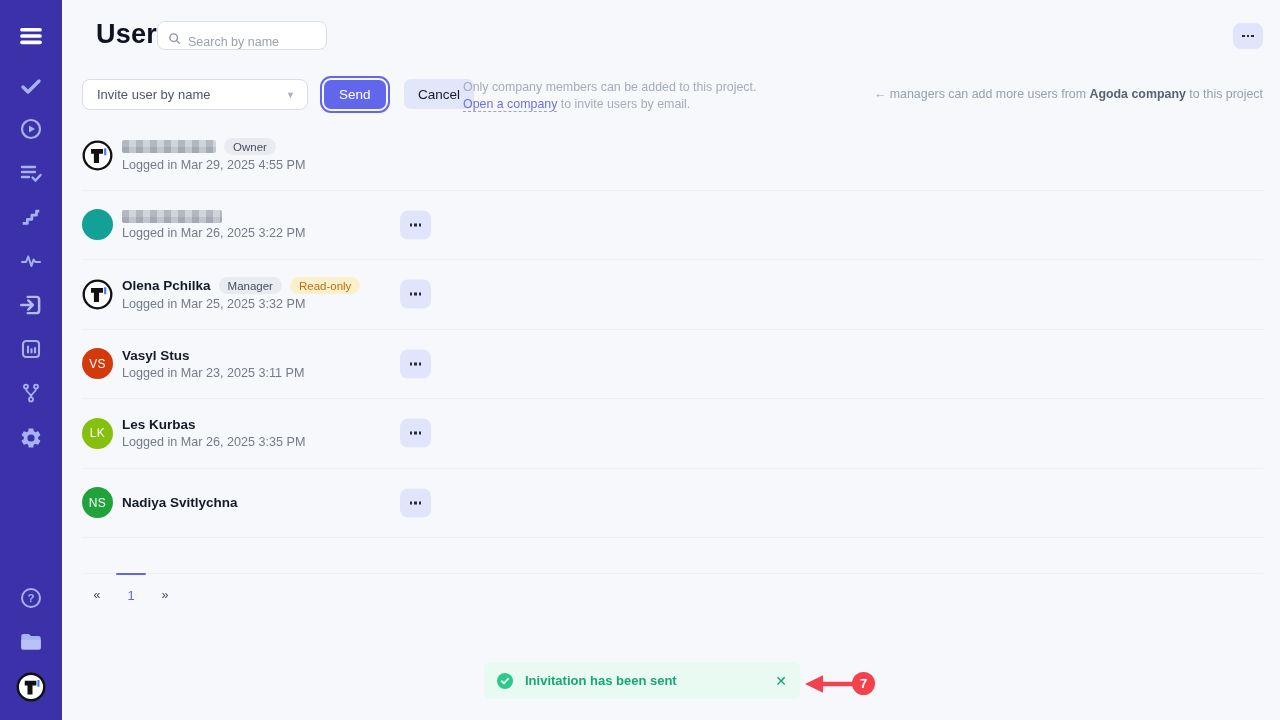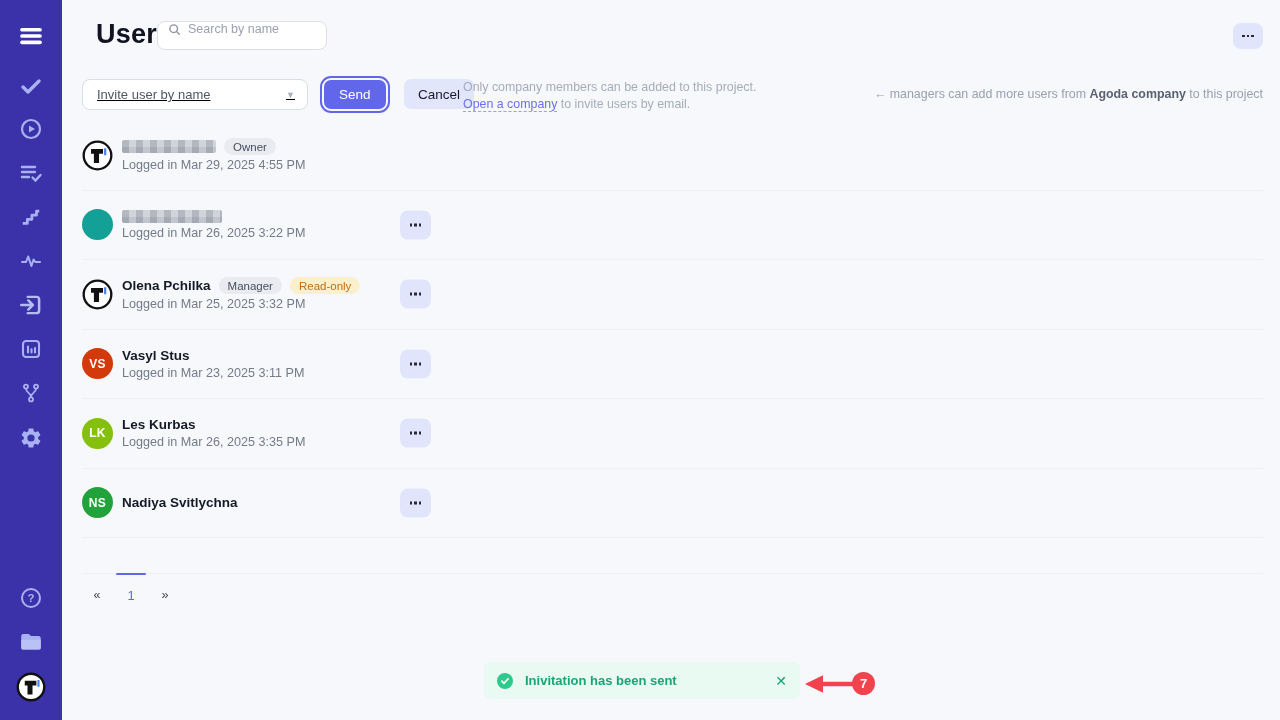--- a/index.html
+++ b/index.html
@@ -6,41 +6,41 @@
   html,body { width:1280px; height:720px; overflow:hidden; }
   body { font-family:"Liberation Sans", sans-serif; background:#F7F8FC; position:relative; }
 
   
   .sidebar { position:absolute; left:0; top:0; width:62px; height:720px; background:#3B32A9; }
   .side-item { position:absolute; left:0; width:62px; height:36px; display:flex; align-items:center; justify-content:center; cursor:pointer; }
   .side-item svg { display:block; }
 
   
   .page-title { position:absolute; left:96px; top:19px; font-size:27px; font-weight:bold; color:#0F1322; letter-spacing:.2px; }
-  .search-box { position:absolute; left:157px; top:21px; width:170px; height:29px; background:#FFFFFF; border:1px solid #DCDFE9; border-radius:8px; display:flex; align-items:flex-start; padding:0 10px; }
+  .search-box { position:absolute; left:157px; top:21px; width:170px; height:29px; background:#FFFFFF; border:1px solid #DCDFE9; border-radius:8px; display:flex; align-items:flex-end; padding:0 10px; }
   .search-box input { border:none; outline:none; background:transparent; font-family:"Liberation Sans",sans-serif; font-size:12.5px; color:#333; width:100%; margin-left:7px; }
   .search-box input::placeholder { color:#9AA1B0; }
   .more-btn { position:absolute; left:1233px; top:23px; width:30px; height:26px; background:#E1E5FB; border:none; border-radius:8px; cursor:pointer; display:flex; align-items:center; justify-content:center; gap:2px; }
   .dot { width:2.6px; height:2.6px; background:#262B36; display:inline-block; }
 
   
-  .invite-select { position:absolute; left:82px; top:79px; width:226px; height:31px; background:#fff; border:1px solid #D9DDE7; border-radius:8px; display:flex; align-items:center; padding:0 12px 0 14px; cursor:pointer;text-decoration:underline; }
+  .invite-select { position:absolute; left:82px; top:79px; width:226px; height:31px; background:#fff; border:1px solid #D9DDE7; border-radius:8px; display:flex; align-items:center; padding:0 12px 0 14px; cursor:pointer; }
   .invite-select .sel-text { font-size:13px; color:#4E5565; flex:1; }
   .invite-select .sel-arrow { font-size:9px; color:#A9AFBC; }
   .send-btn { position:absolute; left:324px; top:80px; height:29px; padding:0 15px; background:#6266EA; color:#fff; font-size:13.5px; font-family:"Liberation Sans",sans-serif; border:none; border-radius:7px; cursor:pointer; outline:2px solid #6266EA; outline-offset:2px; }
   .cancel-btn { position:absolute; left:392px; top:79px; height:30px; padding:0 14px; background:#E2E6FB; color:#15192A; font-size:13.5px; font-family:"Liberation Sans",sans-serif; border:none; border-radius:7px; cursor:pointer;margin-left:12px; }
   .invite-note { position:absolute; left:463px; top:79px; font-size:12.4px; line-height:16.5px; color:#A5ACBA; }
   .invite-note a { color:#6A6FEE; text-decoration:none; border-bottom:1px dashed #9A9DF2; cursor:pointer; }
   .manager-note { position:absolute; right:17px; top:87px; font-size:12.4px; color:#98A0AF; }
   .manager-note b { color:#5A6172; }
 
   
   .user-list { position:absolute; left:82px; top:121px; width:1181px; }
   .urow { position:relative; height:69.5px; border-bottom:1px solid #EDEFF4; display:flex; align-items:center; }
-  .avatar { width:31px; height:31px; border-radius:50%; flex:none; display:flex; align-items:center; justify-content:center; color:#fff; font-size:12px; font-weight:bold; letter-spacing:.3px; }
+  .avatar { width:31px; height:31px; border-radius:50%; flex:none; display:flex; align-items:center; justify-content:center; color:#fff; font-size:12px; font-weight:normal; letter-spacing:.3px; }
   .avatar-logo { width:31px; height:31px; flex:none; }
   .uinfo { margin-left:9px; display:flex; flex-direction:column; gap:3px; }
   .uname-line { display:flex; align-items:center; gap:8px; }
   .uname { font-size:13.5px; font-weight:bold; color:#151A28; }
   .redacted { width:94px; height:13px; border-radius:2px;
     background:
       repeating-linear-gradient(90deg, rgba(140,146,156,.45) 0 7px, rgba(205,208,215,.45) 7px 14px),
       repeating-linear-gradient(0deg, #B9BDC6 0 6px, #D4D7DD 6px 13px); }
   .badge { font-size:11.5px; padding:2.5px 9px; border-radius:10px; background:#E9EBF1; color:#474F5F; }
   .badge.readonly { background:#FBF0CC; color:#C06E10; }

